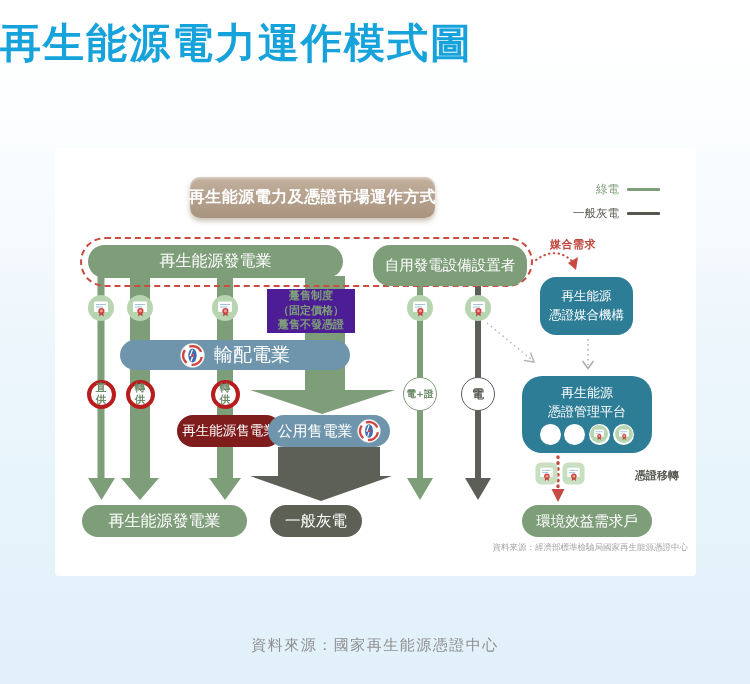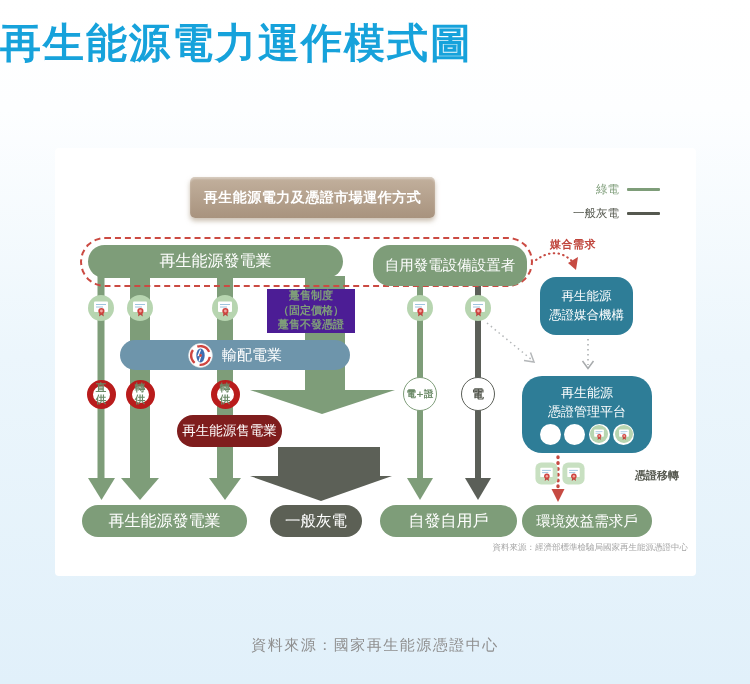--- a/index.html
+++ b/index.html
@@ -16,46 +16,46 @@
   .card{
     position:absolute;left:55px;top:148px;width:641px;height:428px;
     background:#ffffff;border-radius:4px;
   }
   .pill{
     position:absolute;display:flex;align-items:center;justify-content:center;
     color:#fff;border-radius:17px;white-space:nowrap;
   }
   .preline{white-space:pre-line;}
   .header-pill{
-    left:135px;top:29px;width:245px;height:41px;border-radius:5px;
+    left:135px;top:29px;width:245px;height:41px;border-radius:10px;
     background:linear-gradient(180deg,#c2b09d,#a8937e);
     box-shadow:0 3px 5px rgba(158,138,112,.55), inset 0 2px 2px rgba(255,255,255,.35);
-    font-size:14px;font-weight:bold;letter-spacing:.5px;
+    font-size:16px;font-weight:bold;letter-spacing:.5px;
   }
   .legend{right:36px;top:34px;display:flex;flex-direction:column;gap:9px;align-items:flex-end;font-size:11.5px;}
   .legend-row{display:flex;align-items:center;gap:8px;}
   .legend-line{width:33px;height:3px;border-radius:1px;}
   .dashed-zone{left:25px;top:89px;width:453px;height:50px;border:2px dashed #cb4a42;border-radius:25px;box-sizing:border-box;}
   .gen-top{left:33px;top:97px;width:255px;height:33px;background:#7e9d79;font-size:16px;}
   .self-installer{left:318px;top:97px;width:154px;height:41px;background:#7e9d79;font-size:14.5px;}
   .fit-note{left:212px;top:141px;width:88px;background:#4c1d95;color:#7e9d79;font-size:11px;line-height:1.32;text-align:center;font-weight:bold;}
-  .transmission{left:65px;top:192px;width:230px;height:30px;border-radius:15px;background:#6e95ab;font-size:15px;gap:9px;}
+  .transmission{left:65px;top:192px;width:230px;height:30px;border-radius:15px;background:#6e95ab;font-size:19px;gap:9px;}
   .green-retailer{left:98px;top:267px;width:105px;height:32px;background:#7f1d1d;font-size:13.5px;border-radius:16px;margin-left:24px;}
   .public-retailer{left:213px;top:267px;width:122px;height:32px;background:#6e95ab;font-size:15px;gap:4px;border-radius:16px;}
   .gen-bottom{left:27px;top:357px;width:165px;height:32px;background:#7e9d79;font-size:16px;border-radius:16px;}
   .general-user{left:215px;top:357px;width:92px;height:32px;background:#5c6055;font-size:15.5px;border-radius:16px;}
   .self-user{left:325px;top:357px;width:137px;height:32px;background:#7e9d79;font-size:16px;border-radius:16px;}
   .env-user{left:467px;top:357px;width:130px;height:32px;background:#7e9d79;font-size:14.5px;border-radius:16px;}
   .matching-org{left:485px;top:129px;width:93px;height:58px;border-radius:16px;background:#2e7d97;font-size:12.5px;line-height:1.5;text-align:center;}
   .platform{left:467px;top:228px;width:130px;height:77px;border-radius:20px;background:#2e7d97;font-size:13px;line-height:1.4;flex-direction:column;text-align:center;}
   .platform-circles{display:flex;gap:3.5px;margin-top:3px;}
   .pcircle{width:21px;height:21px;border-radius:50%;background:#fff;display:flex;align-items:center;justify-content:center;}
   .supply-circle{
     position:absolute;width:29px;height:29px;border-radius:50%;background:#fff;
-    border:6px solid #b91c1c;color:#6b8a67;font-size:10.5px;line-height:1.1;font-weight:bold;
+    border:4px solid #b91c1c;color:#6b8a67;font-size:10.5px;line-height:1.1;font-weight:bold;
     display:flex;align-items:center;justify-content:center;text-align:center;box-sizing:border-box;
   }
   .supply-circle .stack{width:12px;word-break:break-all;}
   .mode-circle{
     position:absolute;width:34px;height:34px;border-radius:50%;background:#fff;box-sizing:border-box;
     display:flex;align-items:center;justify-content:center;font-weight:bold;
   }
   .cert{position:absolute;width:26px;height:26px;}
   .sqicon{position:absolute;width:23px;height:23px;}
   .match-label{left:495px;top:89px;font-size:11px;font-weight:bold;color:#c0453c;letter-spacing:.5px;}
@@ -185,20 +185,28 @@
     <div class="supply-circle" style="left:70.5px;top:231.5px">
         <span class="stack">轉供</span>
       </div>
     <div class="supply-circle" style="left:155.5px;top:231.5px">
         <span class="stack">轉供</span>
       </div>
     <div class="mode-circle" style="left:348px;top:229px;border:1.5px solid #7e9d79;color:#6b8a67;font-size:9.5px">電+證</div>
     <div class="mode-circle" style="left:406px;top:229px;border:1.5px solid #5b5f58;color:#55584f;font-size:12px">電</div>
 
     <div class="pill green-retailer">再生能源售電業</div>
+    <div class="pill public-retailer">
+      <span>公用售電業</span>
+      <span style="display:flex">
+          <svg width="24" height="24">
+            <use href="#sym-tpc"></use>
+          </svg>
+        </span>
+    </div>
 
     <div class="pill matching-org preline">再生能源
 憑證媒合機構</div>
     <div class="pill platform">
       <span class="preline">再生能源
 憑證管理平台</span>
       <span class="platform-circles">
         <span class="pcircle"></span>
         <span class="pcircle"></span>
         <span class="pcircle">
@@ -217,20 +225,19 @@
     <div class="sqicon" style="left:480px;top:314px"><svg width="23" height="23">
           <use href="#sym-cert-sq"></use>
         </svg></div>
     <div class="sqicon" style="left:507px;top:314px"><svg width="23" height="23">
           <use href="#sym-cert-sq"></use>
         </svg></div>
     <div class="abs transfer-label">憑證移轉</div>
 
     <div class="pill gen-bottom">再生能源發電業</div>
     <div class="pill general-user">一般灰電</div>
-    <div class="pill self-user">自發自用戶</div>
     <div class="pill env-user">環境效益需求戶</div>
 
     <div class="abs source-note">資料來源：經濟部標準檢驗局國家再生能源憑證中心</div>
   </div>
 
   <div class="abs caption">資料來源：國家再生能源憑證中心</div>
 </div>
 
 </body></html>

